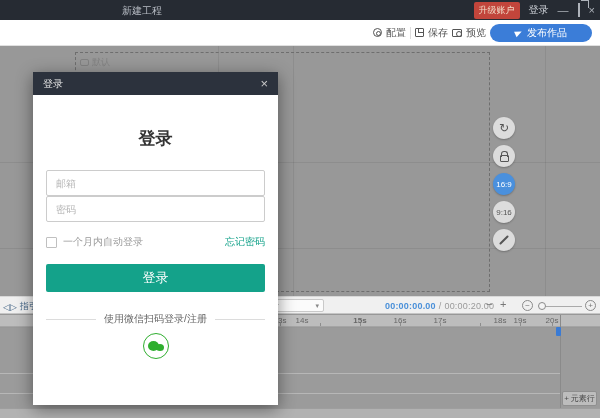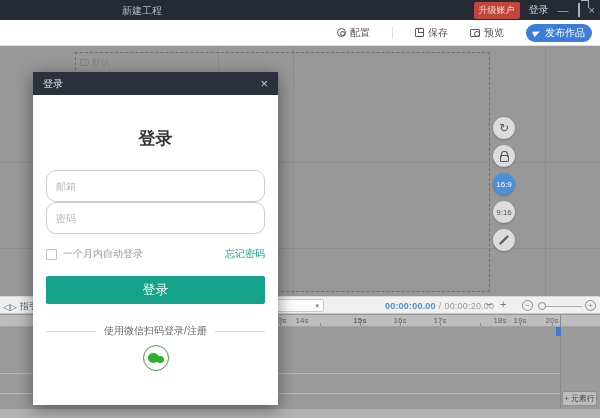--- a/index.html
+++ b/index.html
@@ -11,30 +11,30 @@
   .titlebar { position:absolute; top:0; left:0; right:0; height:24px; background:#262b33; z-index:5; }
   .tb-title { position:absolute; left:122px; top:4px; color:#b9bec6; font-size:10px; }
   .tb-right { position:absolute; right:5px; top:0; height:20px; display:flex; align-items:center; gap:9px;padding-left:32px; }
   .upgrade { background:#c2453b; color:#f2ddc9; font-size:9px; padding:2px 5px; border-radius:2px; }
   .tb-login { color:#cfd3d9; font-size:10px; }
   .winbtn { color:#aeb3ba; font-size:11px; line-height:11px; }
   .restore-ic { width:8px; height:8px; border:1px solid #aeb3ba; position:relative; }
   .restore-ic:before { content:''; position:absolute; left:2px; top:-4px; width:7px; height:7px; border:1px solid #aeb3ba; border-bottom:none; border-left:none; }
 
   
-  .toolbar { position:absolute; top:20px; left:0; right:0; height:26px; background:#ffffff; border-bottom:1px solid #e0e0e0; display:flex; align-items:center; justify-content:flex-end; gap:22px; padding-right:8px; z-index:5; }
+  .toolbar { position:absolute; top:20px; left:0; right:0; height:26px; background:#ffffff; border-bottom:1px solid #e0e0e0; display:flex; align-items:center; justify-content:flex-end; gap:4px; padding-right:8px; z-index:5; }
   .tool { display:flex; align-items:center; gap:4px; color:#555; font-size:10px; }
   .gear-ic { width:9px; height:9px; border:1px solid #555; border-radius:50%; position:relative; }
   .gear-ic:after { content:''; position:absolute; left:2px; top:2px; width:3px; height:3px; border:1px solid #555; border-radius:50%; }
   .save-ic { width:9px; height:9px; border:1px solid #555; border-radius:1px; position:relative; }
   .save-ic:after { content:''; position:absolute; left:2px; top:0; width:4px; height:3px; border:1px solid #555; border-top:none; }
   .prev-ic { width:10px; height:8px; border:1px solid #555; border-radius:1px; position:relative; }
   .prev-ic:after { content:''; position:absolute; left:3px; top:1px; width:4px; height:4px; border:1px solid #555; border-radius:50%; }
   .tool-sep { width:1px; height:12px; background:#ddd; }
-  .publish { display:flex; align-items:center; gap:5px; background:#3b7dd8; color:#fff; font-size:10px; height:18px; padding:0 7px; border-radius:9px; }
+  .publish { display:flex; align-items:center; gap:5px; background:#3b7dd8; color:#fff; font-size:10px; height:18px; padding:0 25px; border-radius:9px; }
   .plane-ic { width:0; height:0; border-top:3px solid transparent; border-bottom:3px solid transparent; border-left:7px solid #fff; transform:rotate(-25deg); }
 
   
   .workspace { position:absolute; top:46px; left:0; right:0; height:250px; background:#989898; }
   .gridv { position:absolute; top:0; bottom:0; width:1px; background:rgba(50,50,50,.10); }
   .gridh { position:absolute; left:0; right:0; height:1px; background:rgba(50,50,50,.10); }
   .canvas { position:absolute; left:75px; top:6px; width:415px; height:240px; border:1px dashed #6e6e6e; }
   .canvas-tag { position:absolute; left:4px; top:3px; display:flex; align-items:center; gap:3px; color:#828282; font-size:9px; }
   .bubble-ic { width:9px; height:7px; border:1px solid #828282; border-radius:2px; }
 
@@ -69,21 +69,21 @@
   .add-row { position:absolute; left:562px; top:391px; width:35px; height:15px; border:1px solid #8f8f8f; background:#bdbdbd; border-radius:2px; color:#4c4c4c; font-size:8px; display:flex; align-items:center; justify-content:center; gap:2px; z-index:2; }
   .bottomstrip { position:absolute; top:408px; left:0; right:0; height:10px; background:#b2b2b2; border-top:1px solid #9e9e9e; }
 
   
   .modal { position:absolute; left:33px; top:72px; width:245px; height:333px; background:#fff; box-shadow:0 4px 16px rgba(0,0,0,.45); z-index:10; }
   .modal-header { height:23px; background:#2c323d; display:flex; align-items:center; justify-content:space-between; padding:0 10px; }
   .mh-title { color:#e8e8e8; font-size:10px; }
   .mh-close { color:#c9c9c9; font-size:13px; line-height:13px; cursor:default; }
   .modal-body { padding:0 13px; }
   .m-title { margin-top:32px; text-align:center; font-size:17px; font-weight:bold; color:#333; }
-  .m-input { display:block; width:100%; height:32px; border:1px solid #ccc; border-radius:10px; padding:0 9px; font-size:10px; color:#333; background:#fff; outline:none; }
+  .m-input { display:block; width:100%; height:26px; border:1px solid #ccc; border-radius:2px; padding:0 9px; font-size:10px; color:#333; background:#fff; outline:none; }
   .m-input::placeholder { color:#b5b5b5; }
   .mi-1 { margin-top:20px; }
   .mi-2 { }
   .m-row { margin-top:13px; display:flex; justify-content:space-between; align-items:center; font-size:10px; }
   .m-row-left { display:flex; align-items:center; }
   .cb { width:11px; height:11px; border:1px solid #c0c0c0; border-radius:1px; background:#fff; }
   .cb-label { color:#999; margin-left:6px; }
   .forgot { color:#14a28a; }
   .m-submit { margin-top:15px; width:100%; height:28px; background:#14a28a; color:#fff; font-size:13px; border:none; border-radius:2px; display:flex; align-items:center; justify-content:center; }
   .m-divider { margin-top:20px; display:flex; align-items:center; gap:8px; color:#666; font-size:10px; }

